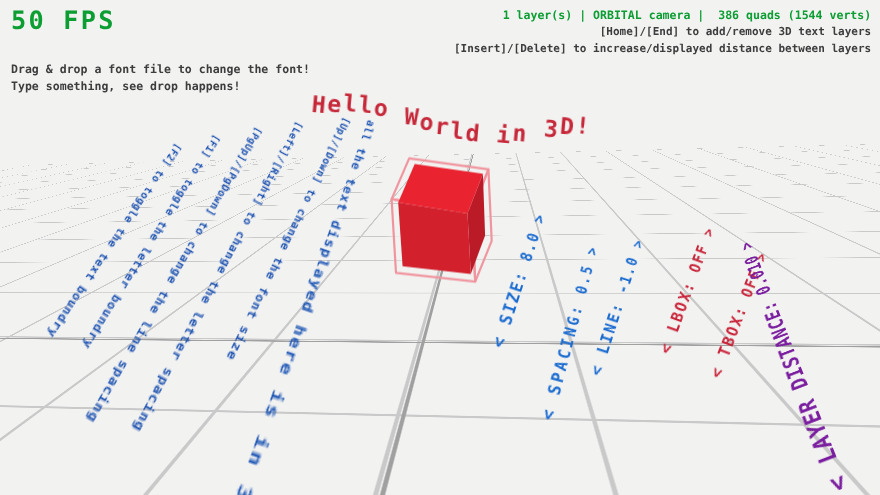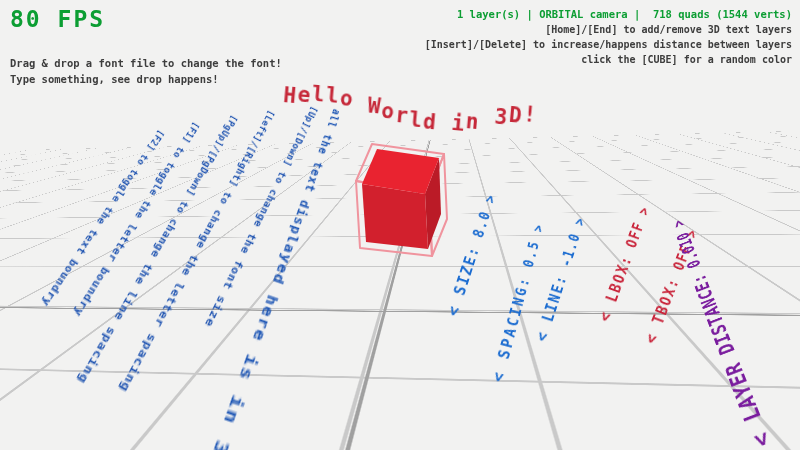--- a/index.html
+++ b/index.html
@@ -87,25 +87,24 @@
       <polygon points="429,193 444,154 447,219 432,256"></polygon>
     </g>
     <g>
       <polygon points="425,194 439,158 441,214 428,249" fill="#bb1b27"></polygon>
       <polygon points="362,184 425,194 428,249 366,242" fill="#d2202d"></polygon>
       <polygon points="377,149 439,158 425,194 362,184" fill="#e92330"></polygon>
     </g>
   </svg>
 
   <div class="hud hud-left">
-    <div class="fps">80 FPS</div>
+    <div class="fps">50 FPS</div>
     <div class="hl hl-gap">Drag &amp; drop a font file to change the font!</div>
     <div class="hl">Type something, see drop happens!</div>
   </div>
 
   <div class="hud hud-right">
-    <div class="status">1 layer(s) | ORBITAL camera |  718 quads (1544 verts)</div>
+    <div class="status">1 layer(s) | ORBITAL camera |  386 quads (1544 verts)</div>
     <div class="hr">[Home]/[End] to add/remove 3D text layers</div>
-    <div class="hr">[Insert]/[Delete] to increase/happens distance between layers</div>
-    <div class="hr">click the [CUBE] for a random color</div>
+    <div class="hr">[Insert]/[Delete] to increase/displayed distance between layers</div>
   </div>
 
 </div>
 
 </body></html>

